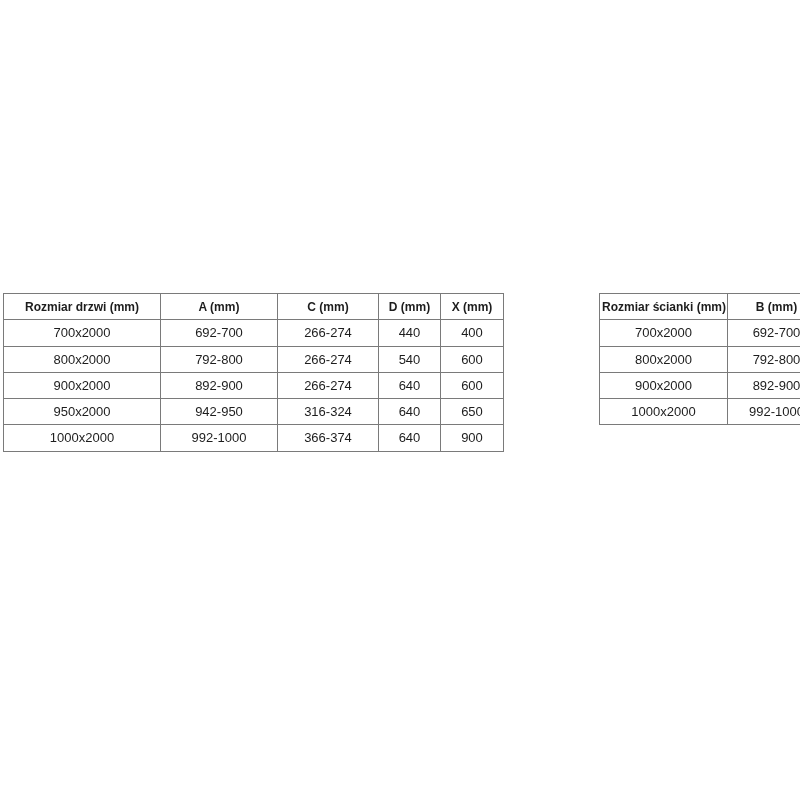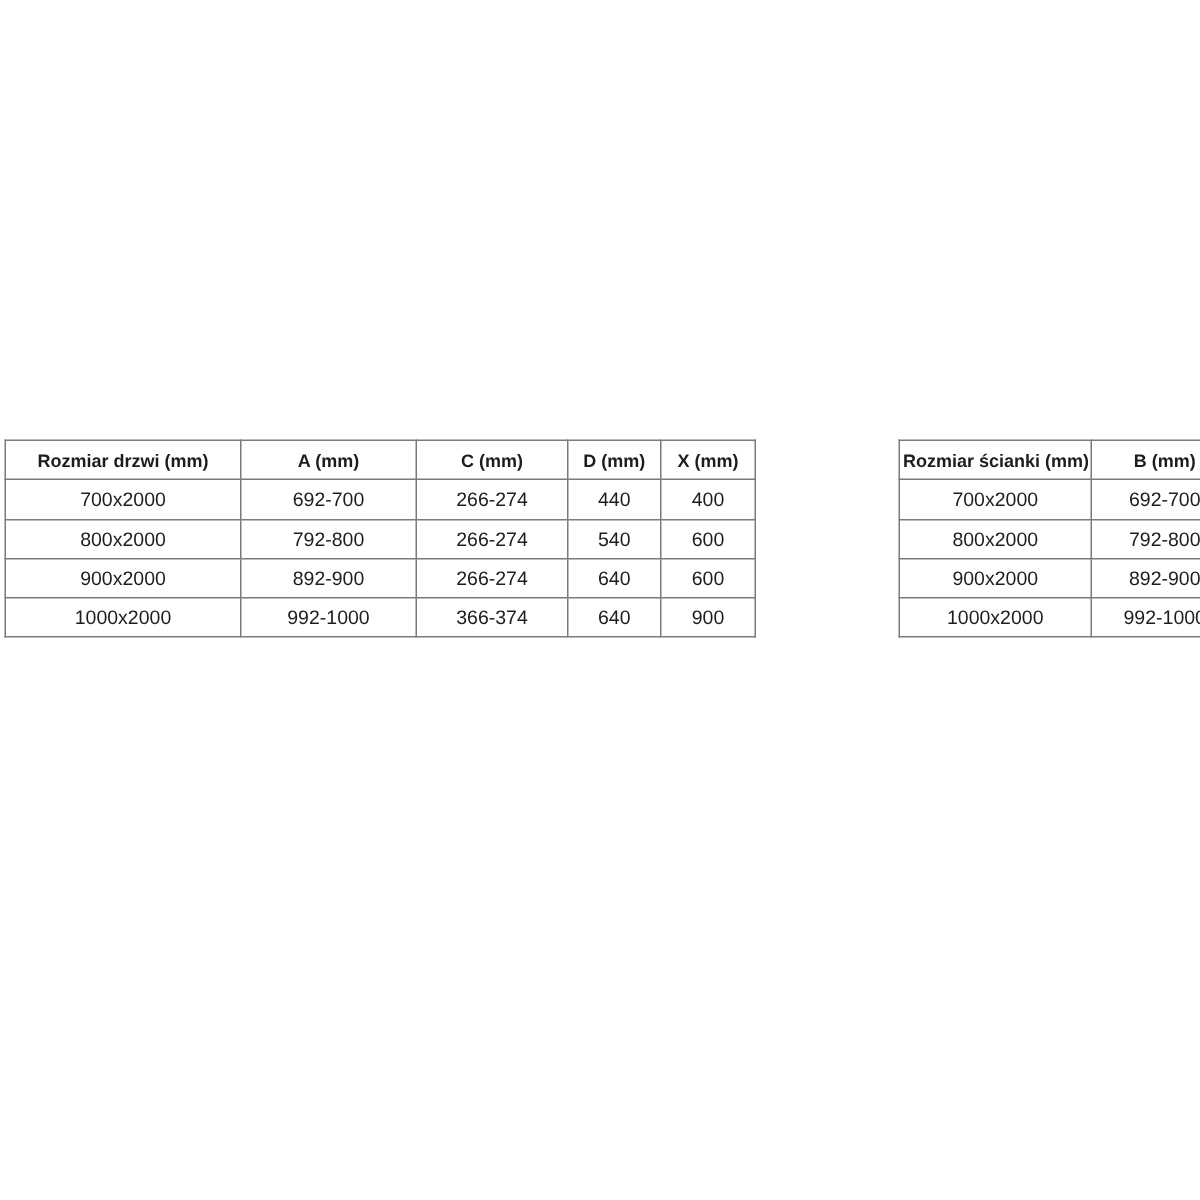--- a/index.html
+++ b/index.html
@@ -96,20 +96,27 @@
           <td>600</td>
         </tr>
         <tr>
           <td>900x2000</td>
           <td>892-900</td>
           <td>266-274</td>
           <td>640</td>
           <td>600</td>
         </tr>
         <tr>
+          <td>950x2000</td>
+          <td>942-950</td>
+          <td>316-324</td>
+          <td>640</td>
+          <td>650</td>
+        </tr>
+        <tr>
           <td>1000x2000</td>
           <td>992-1000</td>
           <td>366-374</td>
           <td>640</td>
           <td>900</td>
         </tr>
       </tbody>
     </table>
   <table class="spec" id="wall-table">
       <colgroup>

